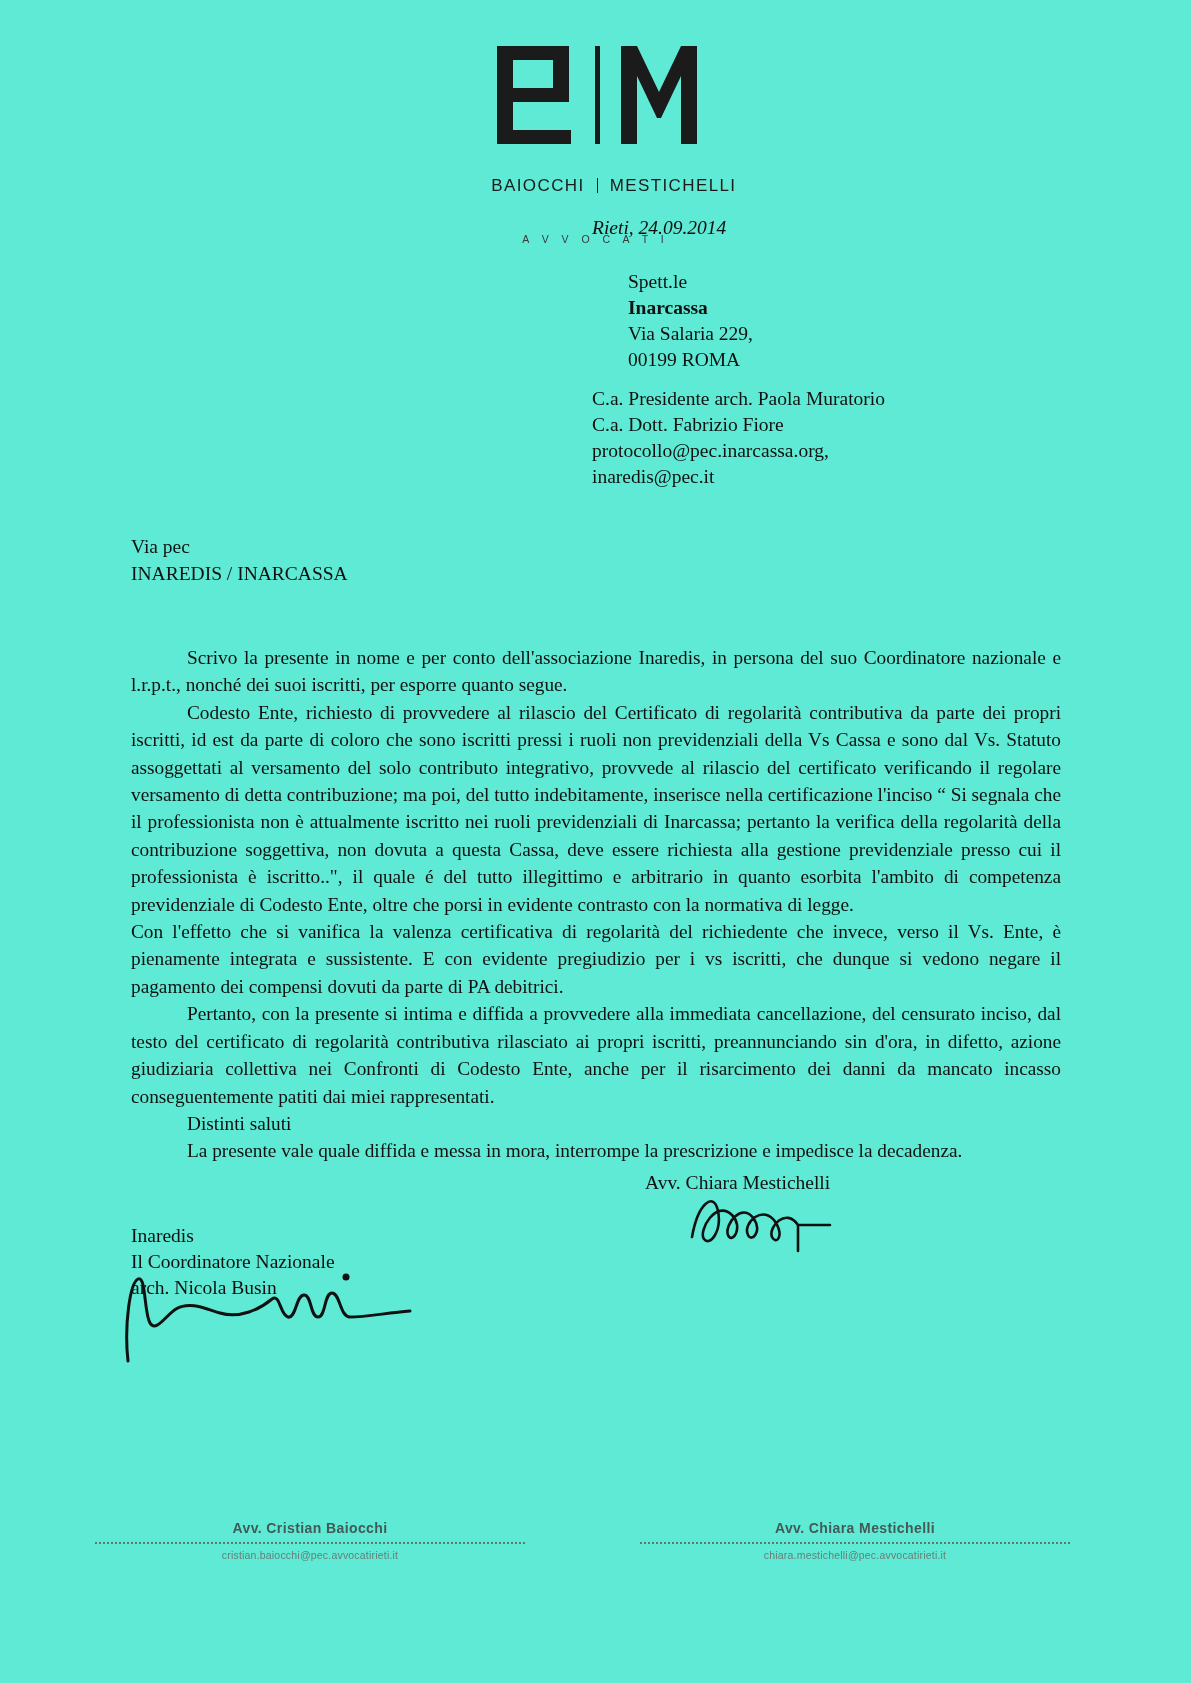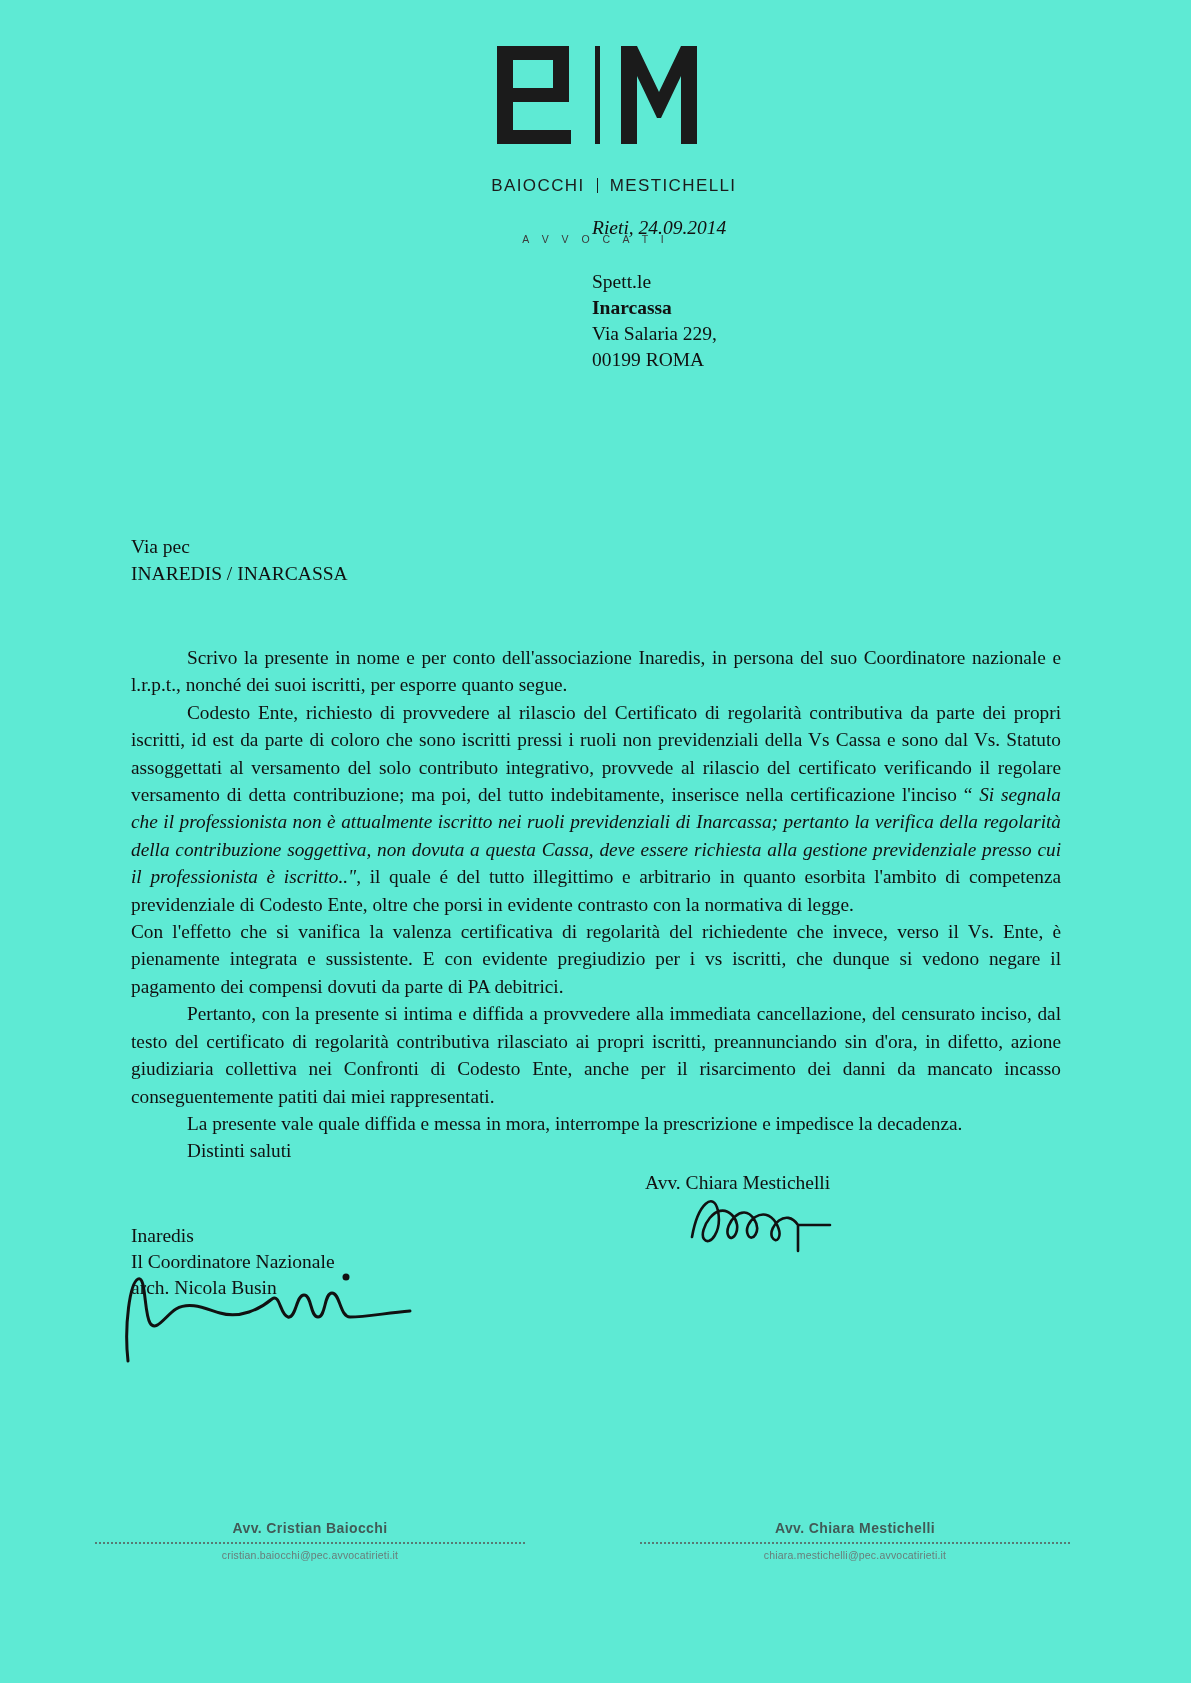--- a/index.html
+++ b/index.html
@@ -56,21 +56,21 @@
   
   .addr-block {
     position: absolute;
     left: 592px;
     top: 215px;
     font-size: 19.5px;
     line-height: 26px;
   }
   .addr-block .date { margin-bottom: 28px; font-style: italic; }
   .addr-block .bold { font-weight: bold; }
-  .addr-block .grp { margin-bottom: 0; }
+  .addr-block .grp { margin-bottom: 0; margin-left: 36px; }
   .attn-block {
     position: absolute;
     left: 592px;
     top: 386px;
     font-size: 19.5px;
     line-height: 26px;
   }
 
   
   .viapec {
@@ -87,21 +87,21 @@
     left: 131px;
     top: 608px;
     width: 930px;
     font-size: 19.3px;
     line-height: 27.4px;
     text-align: justify;
     margin-top: 36px;
   }
   .body-text p { margin: 0; }
   .body-text p.ind { text-indent: 56px; }
-  .body-text .it { font-style: italic; }
+  .body-text .it { }
 
   
   .sig-right {
     position: absolute;
     left: 645px;
     top: 1172px;
     font-size: 19.5px;
   }
   .sig-left {
     position: absolute;
@@ -188,33 +188,39 @@
   </div>
 
   <div class="addr-block">
     <div class="date">Rieti, 24.09.2014</div>
     <div class="grp">Spett.le</div>
     <div class="grp bold">Inarcassa</div>
     <div class="grp">Via Salaria 229,</div>
     <div class="grp">00199 ROMA</div>
   </div>
 
+  <div class="attn-block">
+    <div>C.a. Presidente arch. Paola Muratorio</div>
+    <div>C.a. Dott. Fabrizio Fiore</div>
+    <div>protocollo@pec.inarcassa.org,</div>
+    <div>inaredis@pec.it</div>
+  </div>
 
   <div class="viapec">
     <div>Via pec</div>
     <div>INAREDIS / INARCASSA</div>
   </div>
 
   <div class="body-text">
     <p class="ind">Scrivo la presente in nome e per conto dell'associazione Inaredis, in persona del suo Coordinatore nazionale e l.r.p.t., nonché dei suoi iscritti, per esporre quanto segue.</p>
     <p class="ind"><span>Codesto Ente, richiesto di provvedere al rilascio del Certificato di regolarità contributiva da parte dei propri iscritti, id est da parte di coloro che sono iscritti pressi i ruoli non previdenziali della Vs Cassa e sono dal Vs. Statuto assoggettati al versamento del solo contributo integrativo, provvede al rilascio del certificato verificando il regolare versamento di detta contribuzione; ma poi, del tutto indebitamente, inserisce nella certificazione l'inciso “ </span><span class="it">Si segnala che il professionista non è attualmente iscritto nei ruoli previdenziali di Inarcassa; pertanto la verifica della regolarità della contribuzione soggettiva, non dovuta a questa Cassa, deve essere richiesta alla gestione previdenziale presso cui il professionista è iscritto.."</span><span>, il quale é del tutto illegittimo e arbitrario in quanto esorbita l'ambito di competenza previdenziale di Codesto Ente, oltre che porsi in evidente contrasto con la normativa di legge.</span></p>
     <p>Con l'effetto che si vanifica la valenza certificativa di regolarità del richiedente che invece, verso il Vs. Ente, è pienamente integrata e sussistente. E con evidente pregiudizio per i vs iscritti, che dunque si vedono negare il pagamento dei compensi dovuti da parte di PA debitrici.</p>
     <p class="ind">Pertanto, con la presente si intima e diffida a provvedere alla immediata cancellazione, del censurato inciso, dal testo del certificato di regolarità contributiva rilasciato ai propri iscritti, preannunciando sin d'ora, in difetto, azione giudiziaria collettiva nei Confronti di Codesto Ente, anche per il risarcimento dei danni da mancato incasso conseguentemente patiti dai miei rappresentati.</p>
+    <p class="ind">Distinti saluti</p>
     <p class="ind">La presente vale quale diffida e messa in mora, interrompe la prescrizione e impedisce la decadenza.</p>
-    <p class="ind">Distinti saluti</p>
   </div>
 
   <div class="sig-right">Avv. Chiara Mestichelli</div>
   <svg class="scribble scribble-right" width="190" height="75" viewBox="0 0 190 75">
     <path d="M12 52 C18 18, 34 6, 38 26 C42 46, 30 62, 24 54 C18 46, 36 14, 52 30 C64 42, 52 60, 48 50 C44 40, 62 16, 74 34 C82 46, 72 58, 68 50 C62 38, 84 18, 96 38 C104 52, 96 60, 92 52 C88 42, 106 22, 118 40 L118 66 M118 40 L150 40" fill="none" stroke="#111" stroke-width="2.6" stroke-linecap="round"></path>
   </svg>
 
   <div class="sig-left">
     <div>Inaredis</div>
     <div>Il Coordinatore Nazionale</div>

